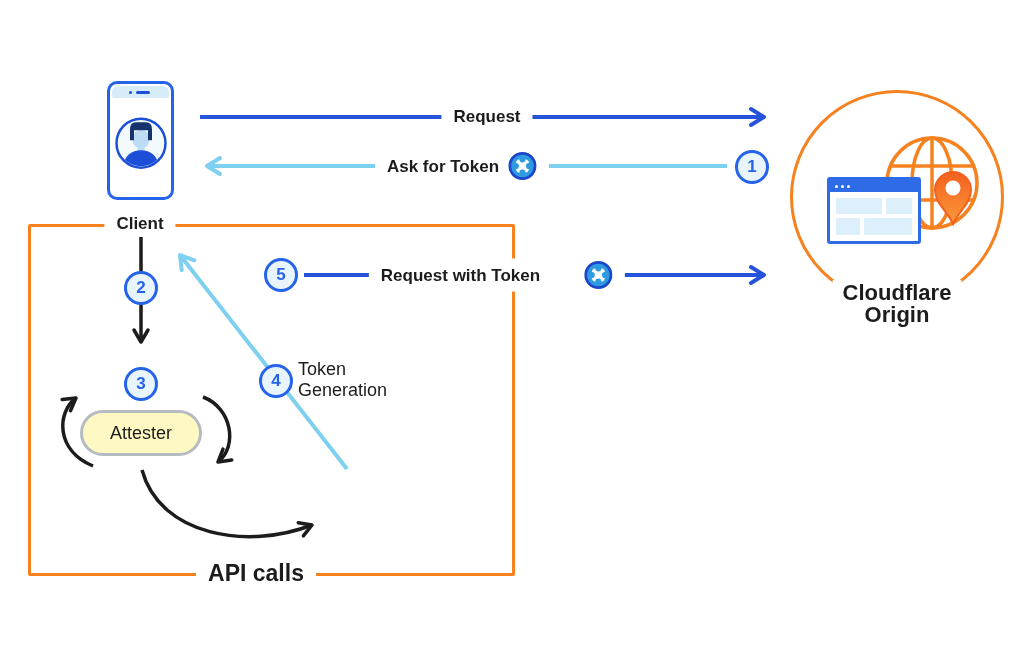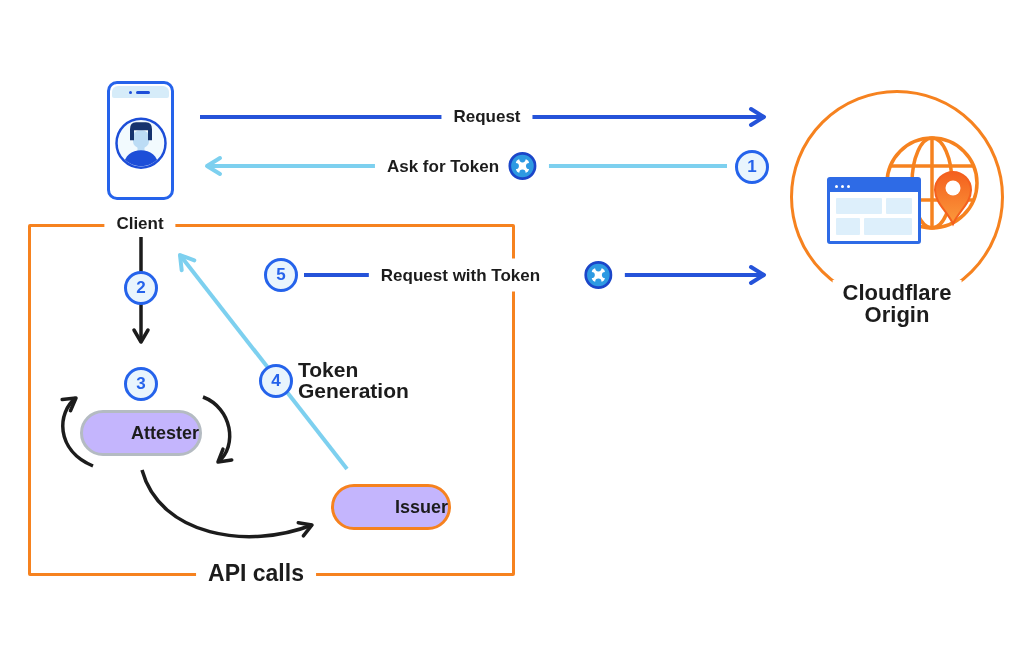--- a/index.html
+++ b/index.html
@@ -17,30 +17,30 @@
 
   
   .cf-circle{left:790px;top:90px;width:208px;height:208px;border:3px solid #f6821f;border-radius:50%;}
 
   
   .border-label{background:#ffffff;font-weight:bold;font-size:17px;padding:1px 12px;transform:translate(-50%,-50%);white-space:nowrap;z-index:3;}
   .cf-label{left:897px;top:304px;transform:translate(-50%,-50%);text-align:center;background:#ffffff;font-weight:bold;font-size:22px;line-height:22px;padding:2px 10px;z-index:3;}
 
   
   .line-label{transform:translate(-50%,-50%);background:#ffffff;font-weight:bold;font-size:17px;padding:2px 12px;white-space:nowrap;z-index:3;display:flex;align-items:center;gap:9px;justify-content:center;}
-  .tg-label{left:298px;top:380px;transform:translate(0,-50%);font-weight:bold;font-size:21px;line-height:21px;z-index:3;}
+  .tg-label{left:298px;top:380px;transform:translate(0,-50%);font-weight:normal;font-size:18px;line-height:21px;z-index:3;}
 
   
   .step{width:28px;height:28px;border:3px solid #2563eb;border-radius:50%;background:#e9f5fd;
     color:#2563eb;font-weight:bold;font-size:17px;line-height:28px;text-align:center;
     transform:translate(-50%,-50%);z-index:3;}
 
   
-  .pill{border-radius:26px;background:#c4b5fd;display:flex;align-items:center;justify-content:flex-end;
-    font-weight:bold;font-size:18px;z-index:3;}
+  .pill{border-radius:26px;background:#fef9c3;display:flex;align-items:center;justify-content:center;
+    font-weight:normal;font-size:18px;z-index:3;}
   .pill-attester{left:80px;top:410px;width:116px;height:40px;border:3px solid #b4bbc2;}
   .pill-issuer{left:331px;top:484px;width:114px;height:40px;border:3px solid #f6821f;}
 
   
   .phone{left:107px;top:81px;width:61px;height:113px;border:3px solid #2563eb;border-radius:10px;background:#ffffff;z-index:3;}
   .phone-topbar{position:absolute;left:2px;right:2px;top:2px;height:12px;background:#d6ecf9;border-radius:6px 6px 2px 2px;}
   .phone-dot{position:absolute;left:17px;top:5px;width:3px;height:3px;border-radius:50%;background:#1d4ed8;}
   .phone-dash{position:absolute;left:24px;top:5px;width:14px;height:3px;border-radius:2px;background:#1d4ed8;}
   .phone-avatar{position:absolute;left:50%;top:50%;transform:translate(-50%,-46%);}
 
@@ -165,23 +165,20 @@
   </div>
 
   <div class="abs tg-label">
     <div>Token</div>
     <div>Generation</div>
   </div>
 
   <div class="abs pill pill-attester">
     <span>Attester</span>
   </div>
-  <div class="abs pill pill-issuer">
-    <span>Issuer</span>
-  </div>
 
   <div class="abs border-label" style="left:256px;top:573px;font-size:23px;">API calls</div>
 
   <div class="abs browser">
     <div class="browser-header">
       <div class="dot"></div>
       <div class="dot"></div>
       <div class="dot"></div>
     </div>
     <div class="bp bp1"></div>

